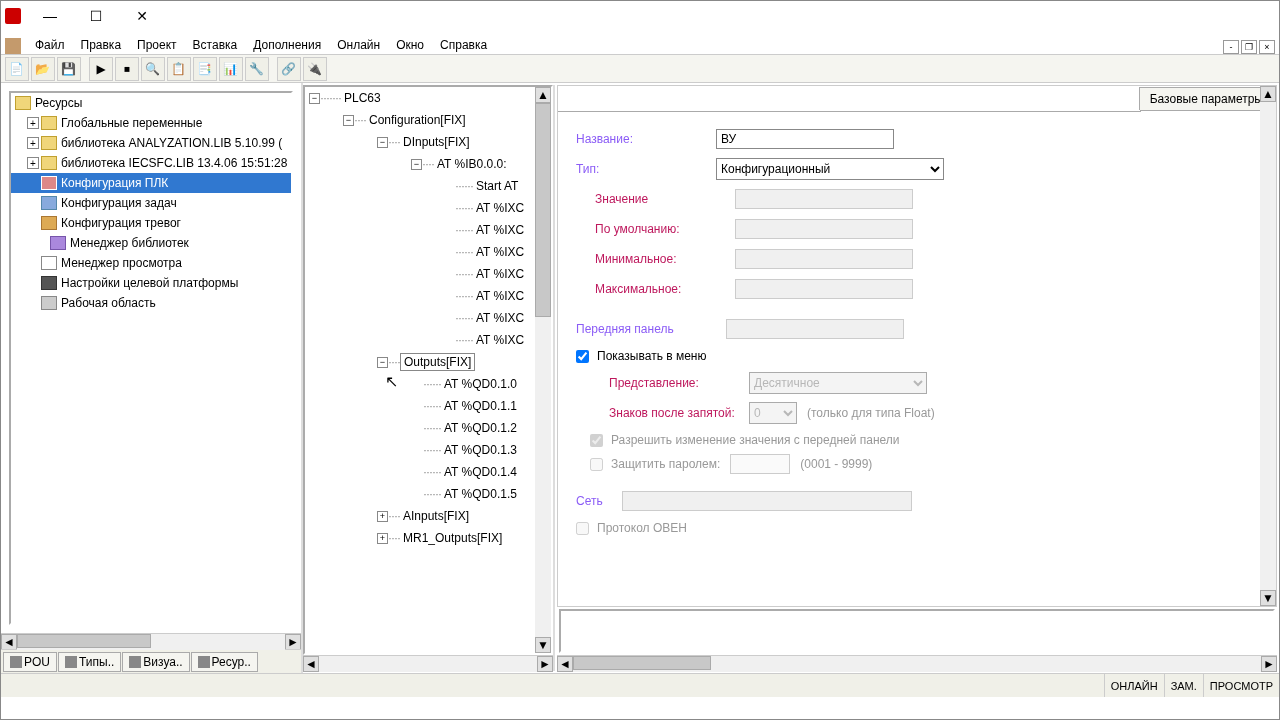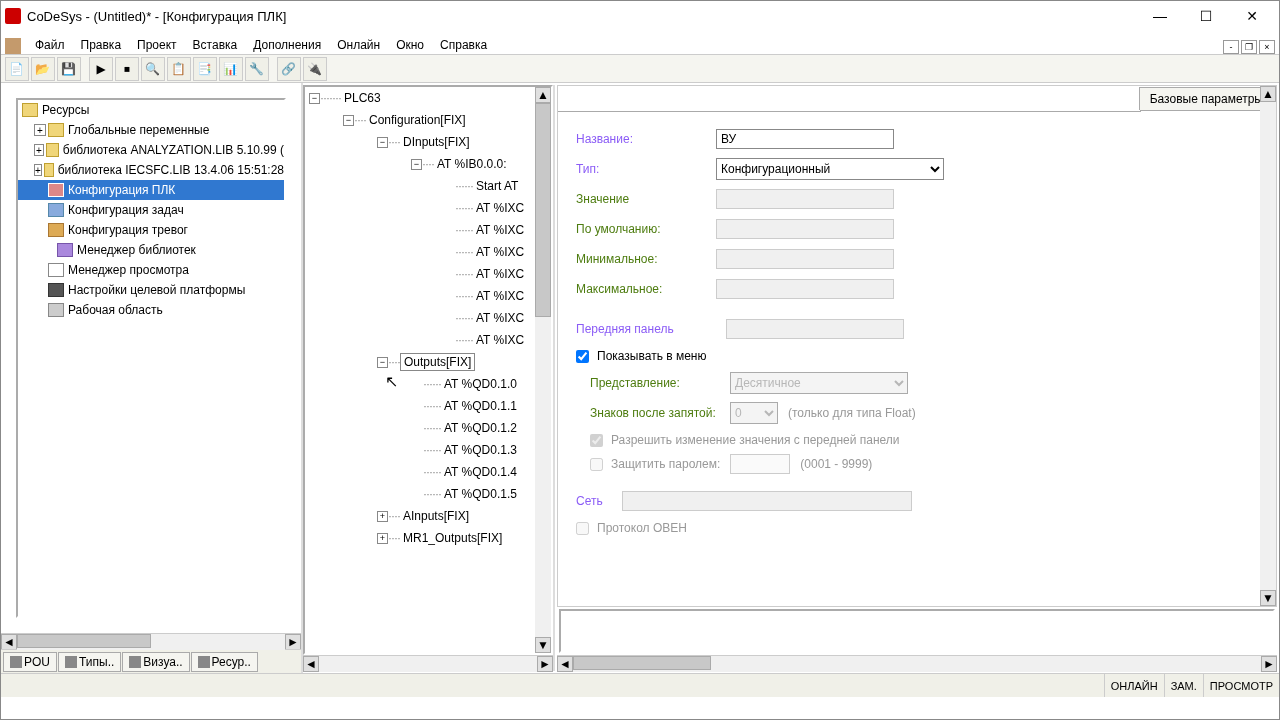--- a/index.html
+++ b/index.html
@@ -11,21 +11,21 @@
 .menubar { height: 24px; background: #fff; display: flex; align-items: flex-end; padding: 0 4px; border-bottom: 1px solid #ccc; }
 .menubar .micon { width: 16px; height: 16px; background: #c49a6c; margin-right: 6px; }
 .menubar .mitem { padding: 2px 8px; cursor: pointer; }
 .menubar .spacer { flex: 1; }
 .menubar .wctrl { width: 16px; height: 14px; border: 1px solid #999; margin-left: 2px; display: flex; align-items: center; justify-content: center; font-size: 9px; cursor: pointer; }
 .toolbar { height: 28px; background: #f5f5f0; display: flex; align-items: center; padding: 2px 4px; border-bottom: 1px solid #ccc; gap: 2px; }
 .toolbar .tbtn { width: 24px; height: 24px; border: 1px solid #ccc; background: #f0f0e8; display: flex; align-items: center; justify-content: center; cursor: pointer; }
 .toolbar .tsep { width: 4px; }
 .main { display: flex; height: 590px; }
 .left-panel { width: 302px; display: flex; flex-direction: column; border-right: 2px solid #ddd; }
-.tree-res { flex: 1; border: 2px inset #fff; background: #fff; overflow: auto; margin: 15px; }
+.tree-res { flex: 1; border: 2px inset #fff; background: #fff; overflow: auto; margin: 8px; }
 .tree-node { display: flex; align-items: center; height: 20px; padding-left: 4px; white-space: nowrap; }
 .tree-node .pm { width: 12px; height: 12px; border: 1px solid #888; display: flex; align-items: center; justify-content: center; font-size: 10px; margin-right: 2px; background: #fff; cursor: pointer; }
 .tree-node .ticon { width: 16px; height: 14px; margin-right: 4px; }
 .ticon.folder { background: #f0d67a; border: 1px solid #c0a030; }
 .ticon.book { background: #4a8; border: 1px solid #276; }
 .ticon.cfg { background: #d88; border: 1px solid #a55; }
 .ticon.task { background: #8ad; border: 1px solid #58a; }
 .ticon.alarm { background: #da5; border: 1px solid #a73; }
 .ticon.lib { background: #a8d; border: 1px solid #75a; }
 .ticon.view { background: #fff; border: 1px solid #888; }
@@ -51,21 +51,21 @@
 .cfg-node .dots { color: #888; letter-spacing: -1px; }
 .cfg-node .lbl { padding: 1px 3px; }
 .cfg-node.boxed .lbl { border: 1px solid #888; }
 .right-panel { flex: 1; display: flex; flex-direction: column; margin: 2px; position: relative; }
 .tabs-row { height: 26px; display: flex; align-items: flex-end; padding-left: 10px; border-bottom: 1px solid #aaa; flex-direction: column; }
 .tab { padding: 4px 10px; border: 1px solid #aaa; border-bottom: none; background: #f5f5f0; cursor: pointer; position: relative; top: 1px; margin-right: 2px; }
 .tab.active { background: #fff; border-bottom: 1px solid #fff; }
 .form-area { flex: 1; padding: 12px 18px; background: #fff; overflow: hidden; position: relative; }
 .form-row { display: flex; align-items: center; height: 30px; }
 .form-row label { width: 140px; color: #8b5cf6; }
-.form-row.disabled label { color: #4d7c0f; }
+.form-row.disabled label { color: #be185d; margin-left: 19px; }
 .form-row input[type=text] { height: 20px; border: 1px solid #888; padding: 0 4px; width: 178px; }
 .form-row input[disabled] { background: #f0f0f0; color: #999; border-color: #ccc; }
 .form-row select { height: 22px; border: 1px solid #888; width: 228px; background: #fff; }
 .form-row select[disabled] { background: #f0f0f0; color: #999; }
 .form-row .wide { width: 260px; }
 .chk-row { display: flex; align-items: center; height: 24px; padding-left: 0; }
 .chk-row input { margin-right: 8px; }
 .chk-row.disabled { color: #999; }
 .sect { margin-top: 10px; }
 .rp-vscroll { position: absolute; right: 0; top: 0; bottom: 0; width: 16px; background: #f0f0f0; }
@@ -74,21 +74,20 @@
 .status { height: 24px; background: #f0f0e8; border-top: 1px solid #ccc; display: flex; align-items: center; }
 .status .sfill { flex: 1; }
 .status .sitem { padding: 0 6px; border-left: 1px solid #ccc; height: 100%; display: flex; align-items: center; font-size: 11px; }
 .cursor-arrow { position: absolute; left: 80px; top: 285px; pointer-events: none; font-size: 16px; color: #000; }
 </style>
 </head>
 <body>
 
 <div class="titlebar">
   <div class="icon"></div>
-  <div class="title">CoDeSys - (Untitled)* - [Конфигурация ПЛК]</div>
   <div class="winbtn">—</div>
   <div class="winbtn">☐</div>
   <div class="winbtn">✕</div>
 </div>
 
 <div class="menubar">
   <div class="micon"></div>
   <div class="mitem">Файл</div>
   <div class="mitem">Правка</div>
   <div class="mitem">Проект</div>

